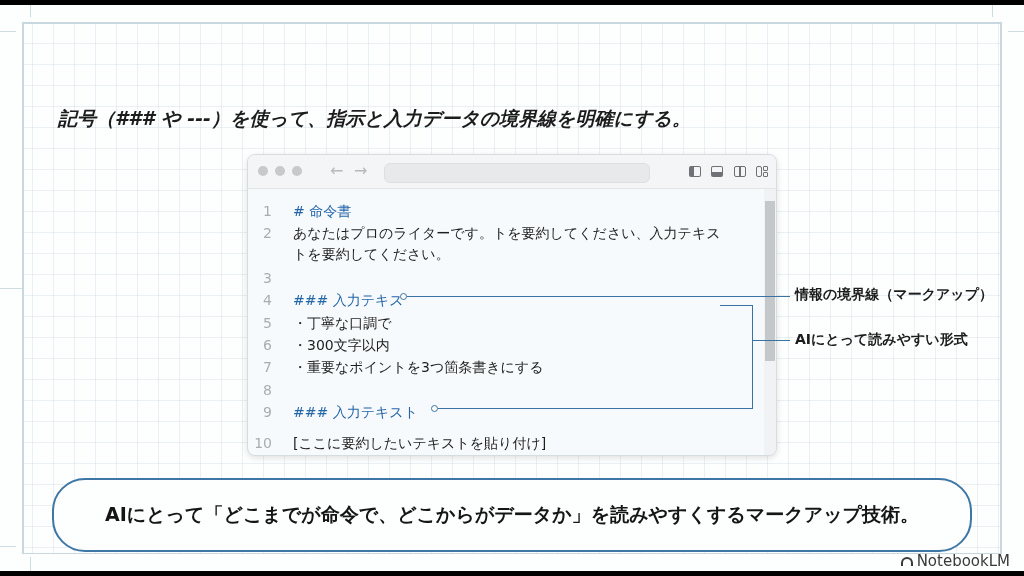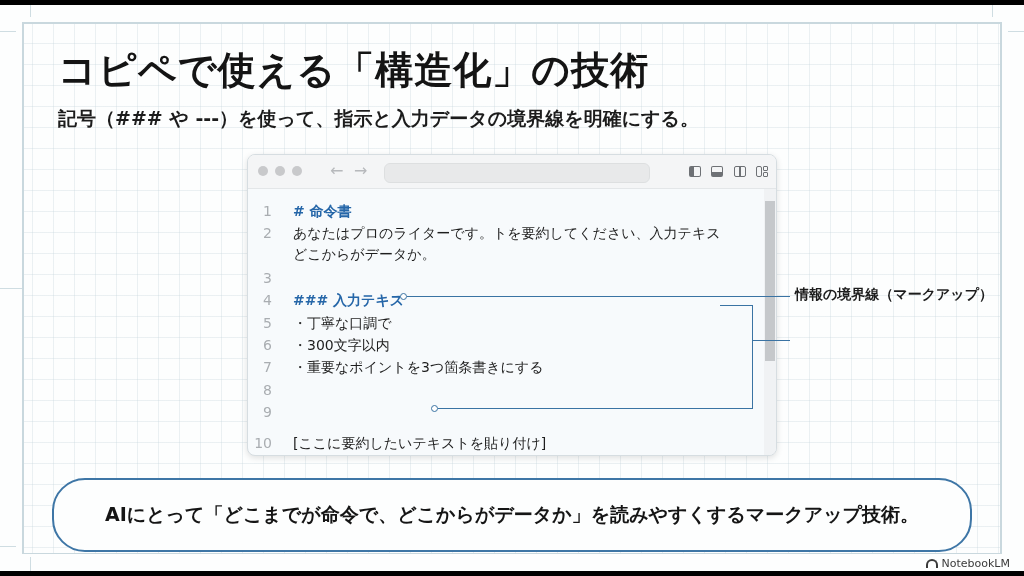--- a/index.html
+++ b/index.html
@@ -24,21 +24,21 @@
   .frame-line { position: absolute; background: #c9d8de; }
   .tick { position:absolute; background:#cfdde2; }
 
   .title {
     position: absolute; left: 58px; top: 40px;
     font-size: 38px; font-weight: bold; color: #141414; letter-spacing: 1px;
     white-space: nowrap;
   }
   .subtitle {
     position: absolute; left: 58px; top: 101px;
-    font-size: 19px; font-weight: bold; color: #1c1c1c; white-space: nowrap;
+    font-size: 19px; font-weight: bold; color: #1c1c1c; white-space: nowrap; font-style: italic;
   }
 
   .window {
     position: absolute; left: 247px; top: 149px; width: 530px; height: 302px;
     background: #f7fafc; border: 1px solid #d6dde1; border-radius: 8px;
     box-shadow: 0 2px 6px rgba(0,0,0,0.12);
     overflow: hidden;
   }
   .titlebar {
     height: 34px; background: #f4f5f6; border-bottom: 1px solid #e3e6e8;
@@ -49,37 +49,37 @@
   .urlbar {
     position:absolute; left:136px; top:8px; width:266px; height:20px;
     background:#e8e9ea; border:1px solid #dddfe0; border-radius:6px;
   }
   .tb-icon { position:absolute; top:11px; width:12px; height:11px; border:1.5px solid #6e7175; border-radius:2px; }
 
   .editor { position: relative; height: 268px; }
   .line { position:absolute; left:0; height:20px; width:510px; font-size:14px; line-height:20px; white-space:nowrap; }
   .ln { position:absolute; left:0; width:24px; text-align:right; color:#a9adb1; font-size:14px; }
   .code { position:absolute; left:45px; color:#1e1e1e; }
-  .code.heading { color:#2566a8; font-weight:bold; }
+  .code.heading { color:#2566a8; font-weight:normal; }
 
   .scrollbar-track { position:absolute; right:0; top:0; width:12px; height:268px; background:#f0f2f4; }
   .scrollbar-thumb { position:absolute; right:1px; top:12px; width:10px; height:160px; background:#c5c8cb; }
 
   .connector { position:absolute; background:#3a73a3; }
   .conn-dot { position:absolute; width:7px; height:7px; border:1.3px solid #3a73a3; border-radius:50%; background:#fff; }
   .annotation { position:absolute; font-size:14px; font-weight:bold; color:#1c1c1c; white-space:nowrap; }
 
   .banner {
     position:absolute; left:52px; top:473px; width:920px; height:74px;
     border:2px solid #3e76a6; border-radius:33px; background:#fdfefe;
     display:flex; align-items:center; justify-content:center;
   }
   .banner-text { font-size:19px; font-weight:bold; color:#151515; white-space:nowrap; }
 
-  .brand { position:absolute; right:14px; bottom:1px; font-size:11px; color:#3a3a3a; display:flex; align-items:center; gap:4px; }
+  .brand { position:absolute; right:14px; bottom:1px; font-size:15px; color:#3a3a3a; display:flex; align-items:center; gap:4px; }
   .brand-icon { width:12px; height:9px; border:2px solid #3a3a3a; border-bottom:none; border-radius:7px 7px 0 0; }
 </style>
 </head>
 <body>
 
 <div class="slide">
   <div class="outer-margin-top"></div>
   <div class="outer-margin-left"></div>
   <div class="outer-margin-right"></div>
   <div class="outer-margin-bottom"></div>
@@ -89,21 +89,20 @@
   <div class="frame-line" style="left:1000px; top:17px; width:2px; height:532px;"></div>
   <div class="frame-line" style="left:22px; top:548px; width:980px; height:1px;"></div>
   <div class="tick" style="left:30px; top:0; width:1px; height:12px;"></div>
   <div class="tick" style="left:992px; top:0; width:1px; height:12px;"></div>
   <div class="tick" style="left:0; top:26px; width:16px; height:1px;"></div>
   <div class="tick" style="left:1008px; top:26px; width:16px; height:1px;"></div>
   <div class="tick" style="left:0; top:283px; width:22px; height:1px;"></div>
   <div class="tick" style="left:0; top:541px; width:16px; height:1px;"></div>
   <div class="tick" style="left:30px; top:552px; width:1px; height:14px;"></div>
 
-  <div class="title">コピペで使える「構造化」の技術</div>
   <div class="subtitle">記号（### や ---）を使って、指示と入力データの境界線を明確にする。</div>
 
   <div class="window">
     <div class="titlebar">
       <span class="dot" style="left:10px;"></span>
       <span class="dot" style="left:27px;"></span>
       <span class="dot" style="left:44px;"></span>
       <span class="nav-arrow" style="left:82px;">←</span>
       <span class="nav-arrow" style="left:106px;">→</span>
       <div class="urlbar"></div>
@@ -119,21 +118,21 @@
       <div class="line" style="top:12px;">
         <span class="ln">1</span>
         <span class="code heading"># 命令書</span>
       </div>
       <div class="line" style="top:34px;">
         <span class="ln">2</span>
         <span class="code">あなたはプロのライターです。トを要約してください、入力テキス</span>
       </div>
       <div class="line" style="top:55px;">
         <span class="ln"></span>
-        <span class="code">どこからがデータか。</span>
+        <span class="code">トを要約してください。</span>
       </div>
       <div class="line" style="top:79px;">
         <span class="ln">3</span>
         <span class="code"></span>
       </div>
       <div class="line" style="top:101px;">
         <span class="ln">4</span>
         <span class="code heading">### 入力テキス</span>
       </div>
       <div class="line" style="top:124px;">
@@ -147,20 +146,21 @@
       <div class="line" style="top:168px;">
         <span class="ln">7</span>
         <span class="code">・重要なポイントを3つ箇条書きにする</span>
       </div>
       <div class="line" style="top:191px;">
         <span class="ln">8</span>
         <span class="code"></span>
       </div>
       <div class="line" style="top:213px;">
         <span class="ln">9</span>
+        <span class="code heading">### 入力テキスト</span>
       </div>
       <div class="line" style="top:244px;">
         <span class="ln">10</span>
         <span class="code">[ここに要約したいテキストを貼り付け]</span>
       </div>
 
       <div class="scrollbar-track">
         <div class="scrollbar-thumb"></div>
       </div>
     </div>
@@ -170,20 +170,21 @@
   <div class="connector" style="left:407px; top:291px; width:383px; height:1.3px;"></div>
 
   <div class="connector" style="left:720px; top:300px; width:33px; height:1.3px;"></div>
   <div class="connector" style="left:752px; top:300px; width:1.3px; height:104px;"></div>
   <div class="connector" style="left:752px; top:335px; width:38px; height:1.3px;"></div>
 
   <div class="conn-dot" style="left:431px; top:400px;"></div>
   <div class="connector" style="left:438px; top:403px; width:315px; height:1.3px;"></div>
 
   <div class="annotation" style="left:795px; top:281px;">情報の境界線（マークアップ）</div>
+  <div class="annotation" style="left:795px; top:326px;">AIにとって読みやすい形式</div>
 
   <div class="banner">
     <span class="banner-text">AIにとって「どこまでが命令で、どこからがデータか」を読みやすくするマークアップ技術。</span>
   </div>
 
   <div class="brand">
     <span class="brand-icon"></span>
     <span>NotebookLM</span>
   </div>
 </div>

